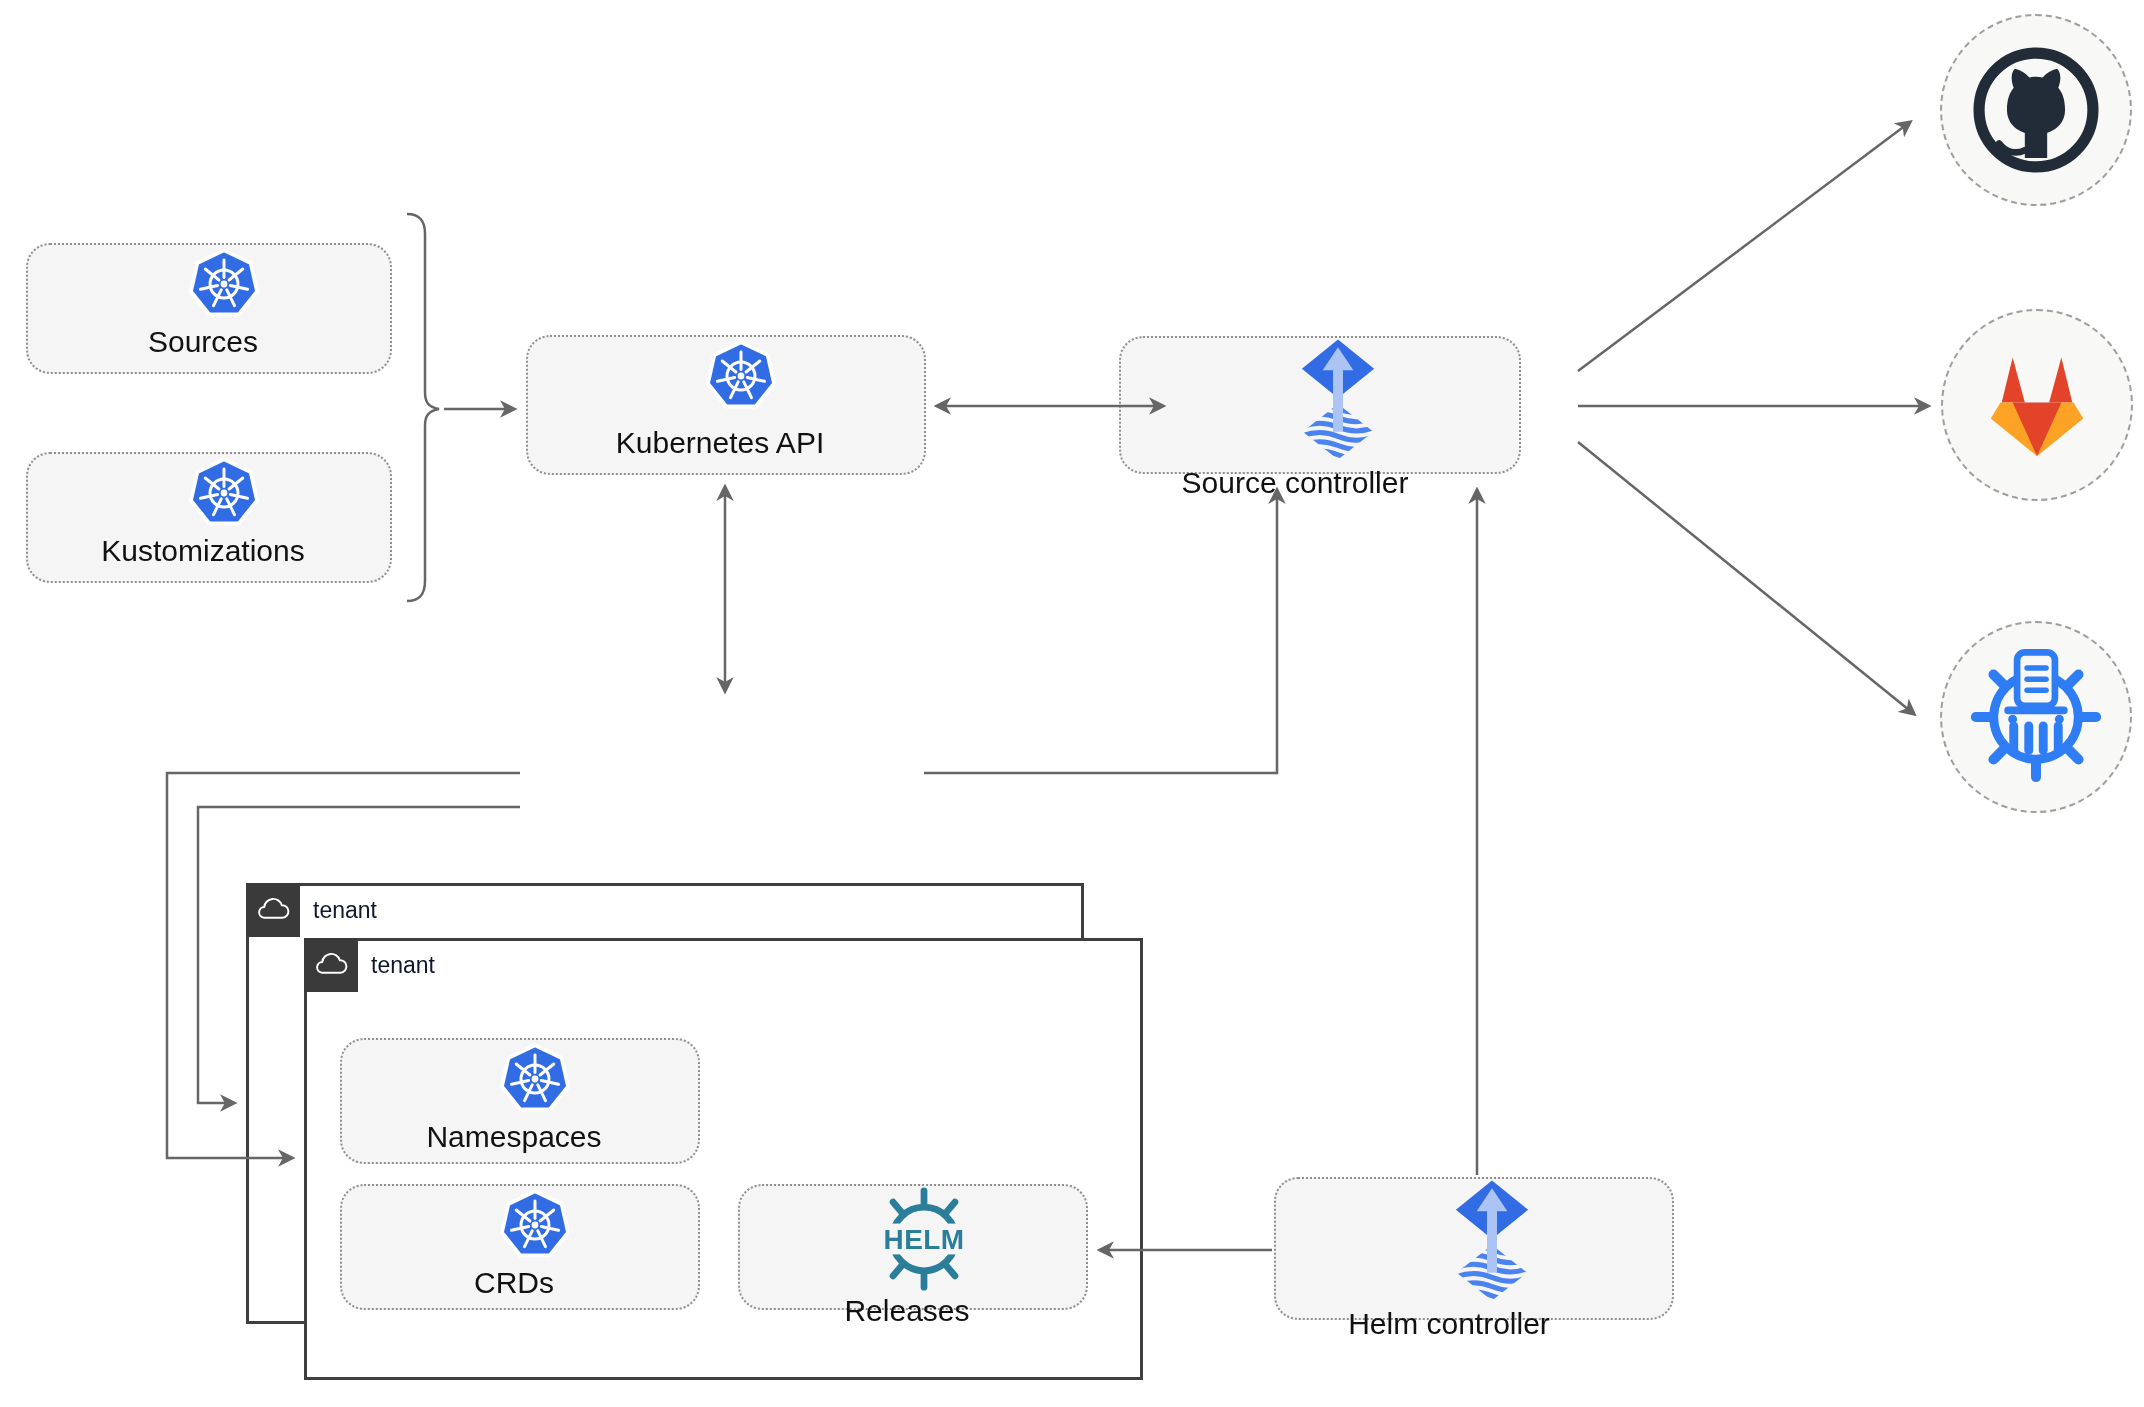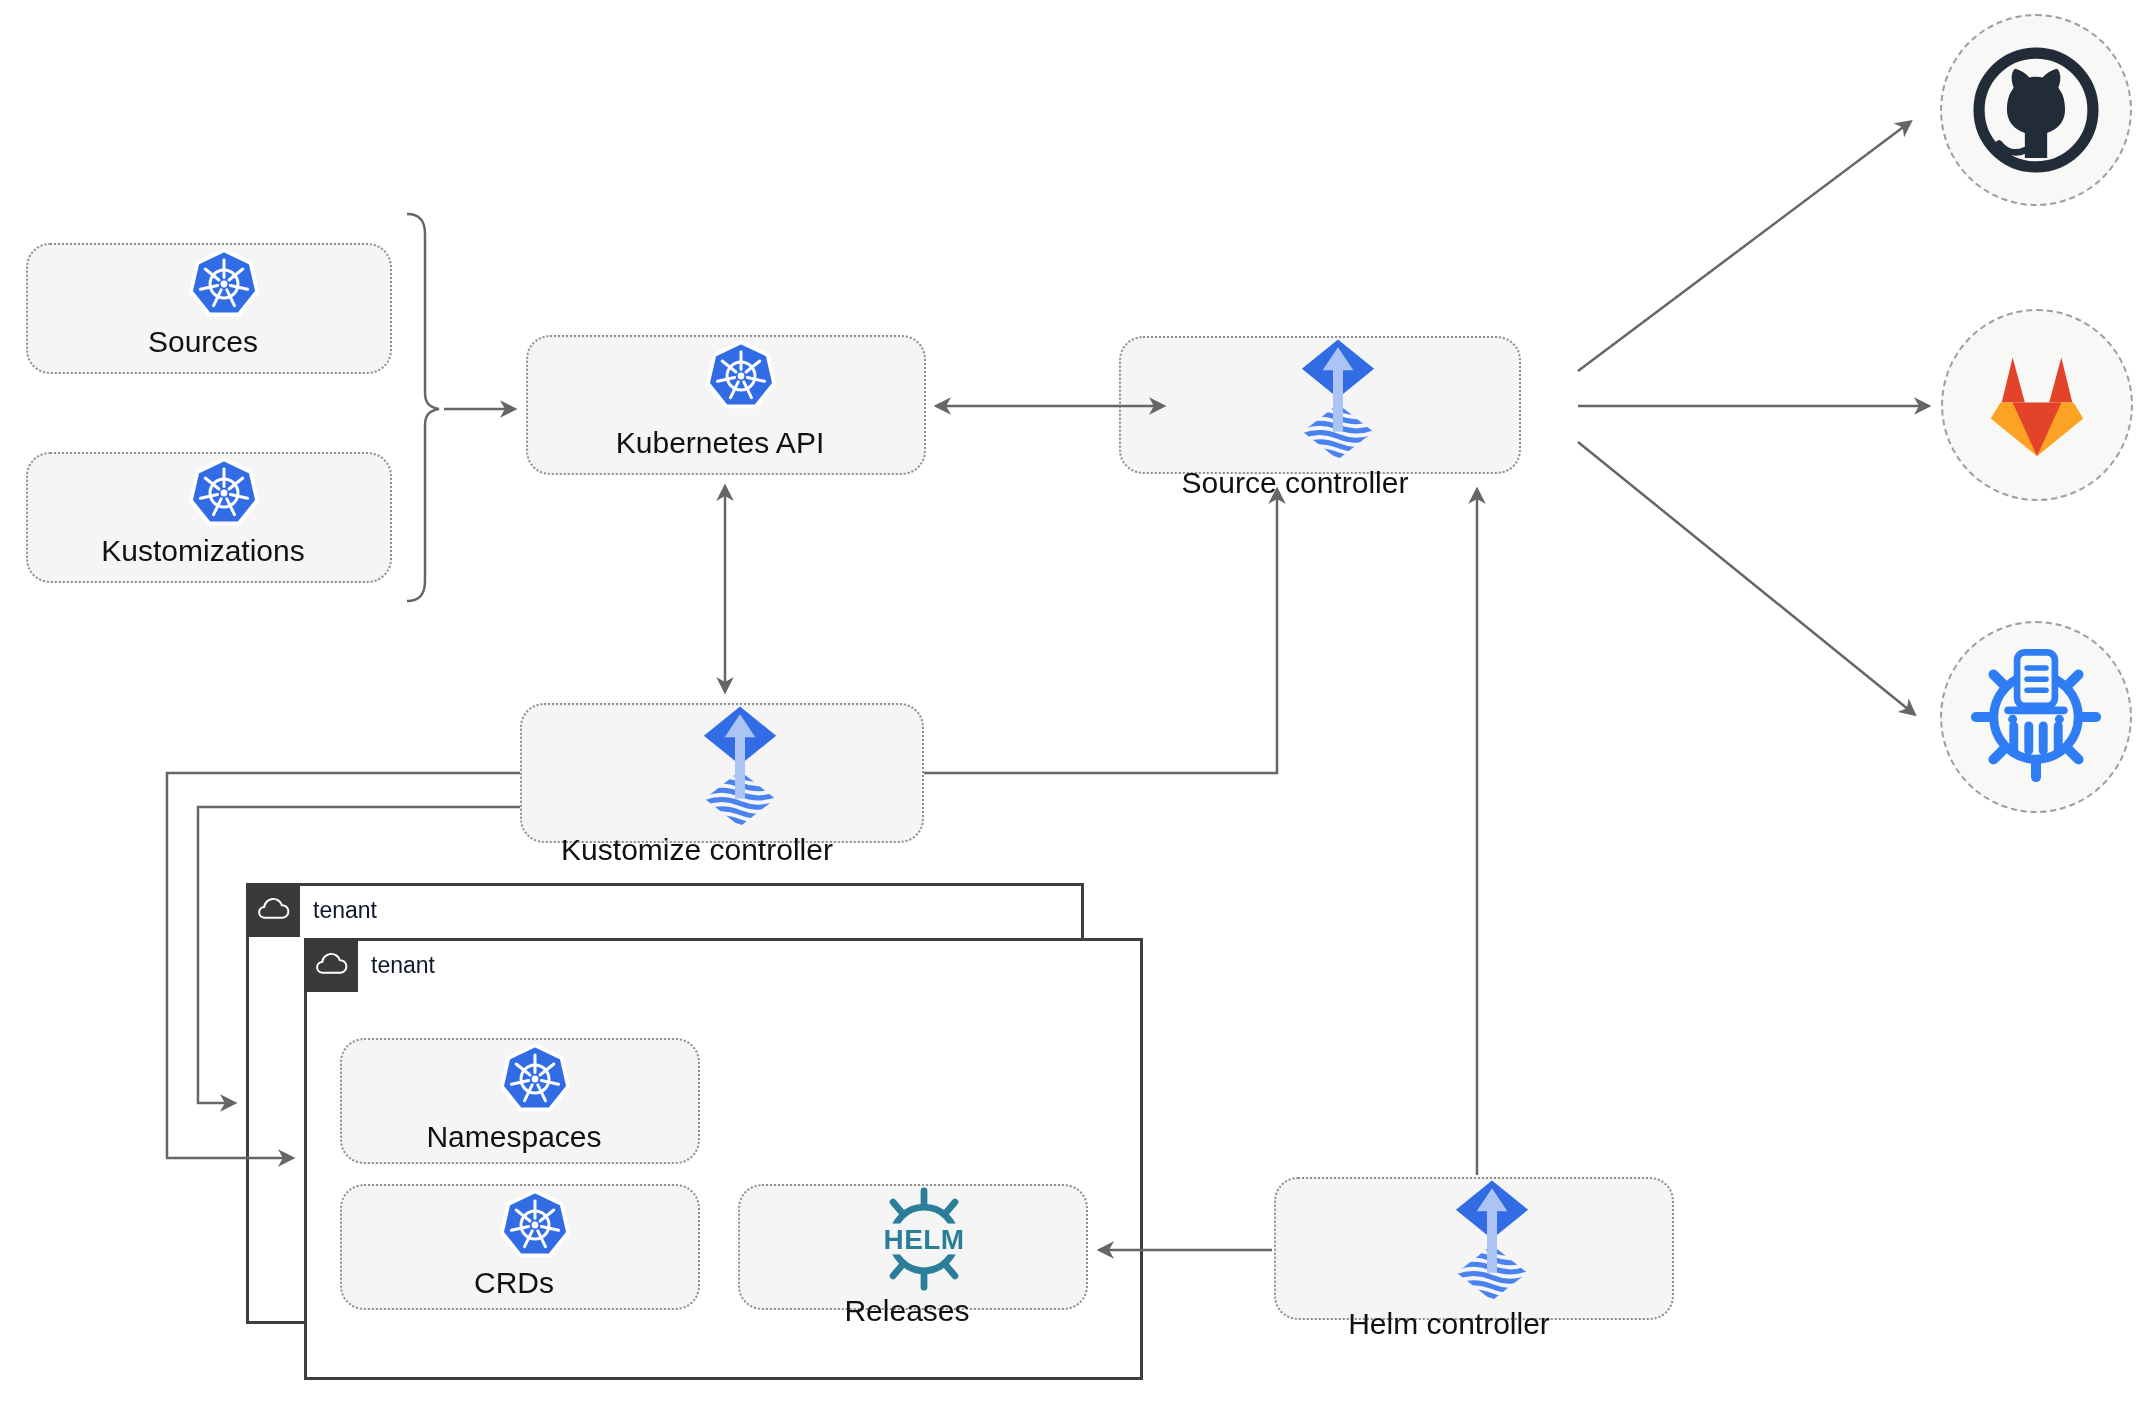--- a/index.html
+++ b/index.html
@@ -185,26 +185,20 @@
     <span class="label">Kubernetes API</span>
   </div>
 
   <div class="node two-line" style="left:1119px;top:336px;width:402px;height:138px;">
     <svg class="icon flux" viewBox="0 0 100 164">
         <use href="#sym-flux"></use>
       </svg>
     <span class="label">Source controller</span>
   </div>
 
-  <div class="node two-line" style="left:520px;top:703px;width:404px;height:140px;">
-    <svg class="icon flux" viewBox="0 0 100 164">
-        <use href="#sym-flux"></use>
-      </svg>
-    <span class="label">Kustomize controller</span>
-  </div>
 
   <div class="node" style="left:340px;top:1038px;width:360px;height:126px;">
     <svg class="icon k8s" viewBox="-60 -60 120 120">
         <use href="#sym-k8s"></use>
       </svg>
     <span class="label">Namespaces</span>
   </div>
 
   <div class="node two-line" style="left:1274px;top:1177px;width:400px;height:143px;">
     <svg class="icon flux" viewBox="0 0 100 164">

